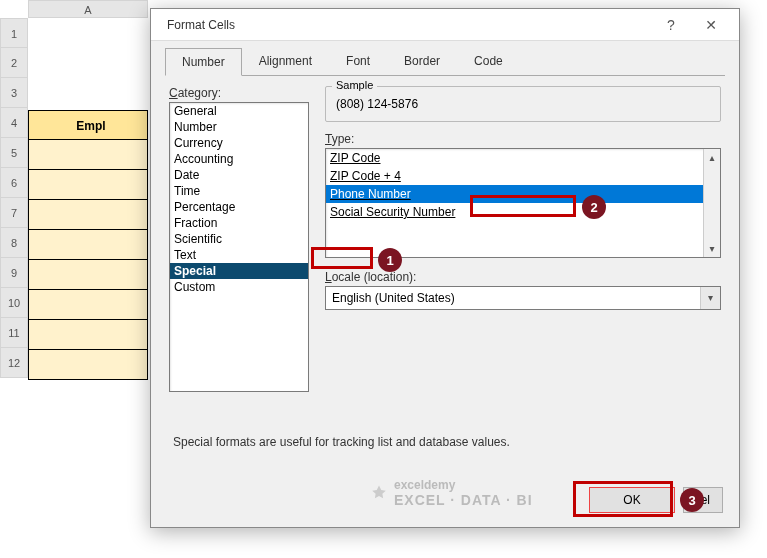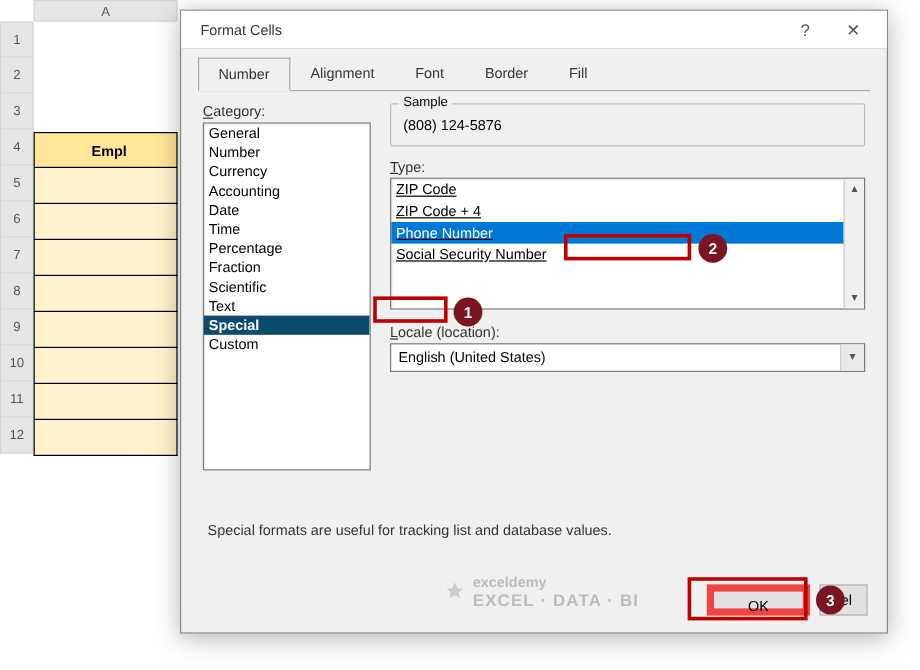--- a/index.html
+++ b/index.html
@@ -44,21 +44,21 @@
 .typebox .scroll { position: absolute; right: 0; top: 0; width: 17px; height: 100%; background: #f0f0f0; border-left: 1px solid #ccc; }
 .typebox .scroll .arr { height: 17px; text-align: center; font-size: 10px; color: #555; line-height: 17px; }
 
 .localebox { width: 100%; height: 24px; background: #fff; border: 1px solid #7a7a7a; display: flex; align-items: center; padding: 0 6px; position: relative; }
 .localebox .dd { position: absolute; right: 0; top: 0; width: 20px; height: 100%; background: #e9e9e9; border-left: 1px solid #ccc; text-align: center; line-height: 22px; color: #555; font-size: 10px; }
 
 .desc { position: absolute; left: 22px; top: 426px; color: #333; }
 
 .btnrow { position: absolute; right: 16px; bottom: 14px; display: flex; gap: 8px; align-items: center; }
 .dlgbtn { width: 86px; height: 26px; background: #e1e1e1; border: 1px solid #adadad; text-align: center; line-height: 24px; cursor: pointer; }
-.dlgbtn.ok { border: 6px solid #ef4444; }
+.dlgbtn.ok { border: 1px solid #ef4444; }
 
 
 .callout-box { position: absolute; border: 3px solid #c00000; pointer-events: none; }
 .callout-num { position: absolute; width: 24px; height: 24px; border-radius: 50%; background: #7b1522; color: #fff; font-weight: bold; font-size: 13px; display: flex; align-items: center; justify-content: center; pointer-events: none; }
 
 .watermark { position: absolute; left: 370px; top: 478px; color: #bbb; font-size: 12px; display: flex; align-items: center; gap: 6px; pointer-events: none; font-weight: bold; }
 .watermark .sub { font-size: 14px; letter-spacing: 1px; }
 </style>
 </head>
 <body>
@@ -96,21 +96,21 @@
   <div class="titlebar">
     <div class="title">Format Cells</div>
     <div class="btn">?</div>
     <div class="btn">✕</div>
   </div>
   <div class="tabs">
     <div class="tab active">Number</div>
     <div class="tab">Alignment</div>
     <div class="tab">Font</div>
     <div class="tab">Border</div>
-    <div class="tab">Fill</div>
+    <div class="tab">Code</div>
   </div>
   <div class="tabline"></div>
 
   <div class="body">
     <div class="left">
       <div class="label"><span class="ul">C</span><span>ategory:</span></div>
       <div class="catbox">
         <div class="catitem">General</div>
         <div class="catitem">Number</div>
         <div class="catitem">Currency</div>

